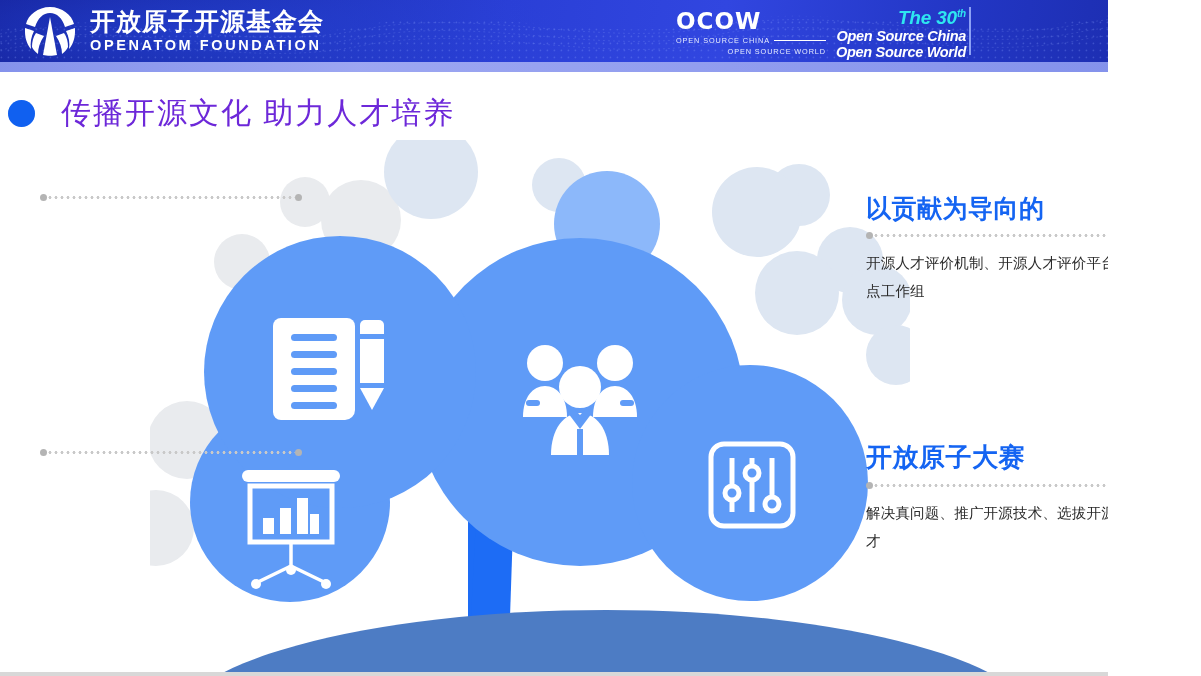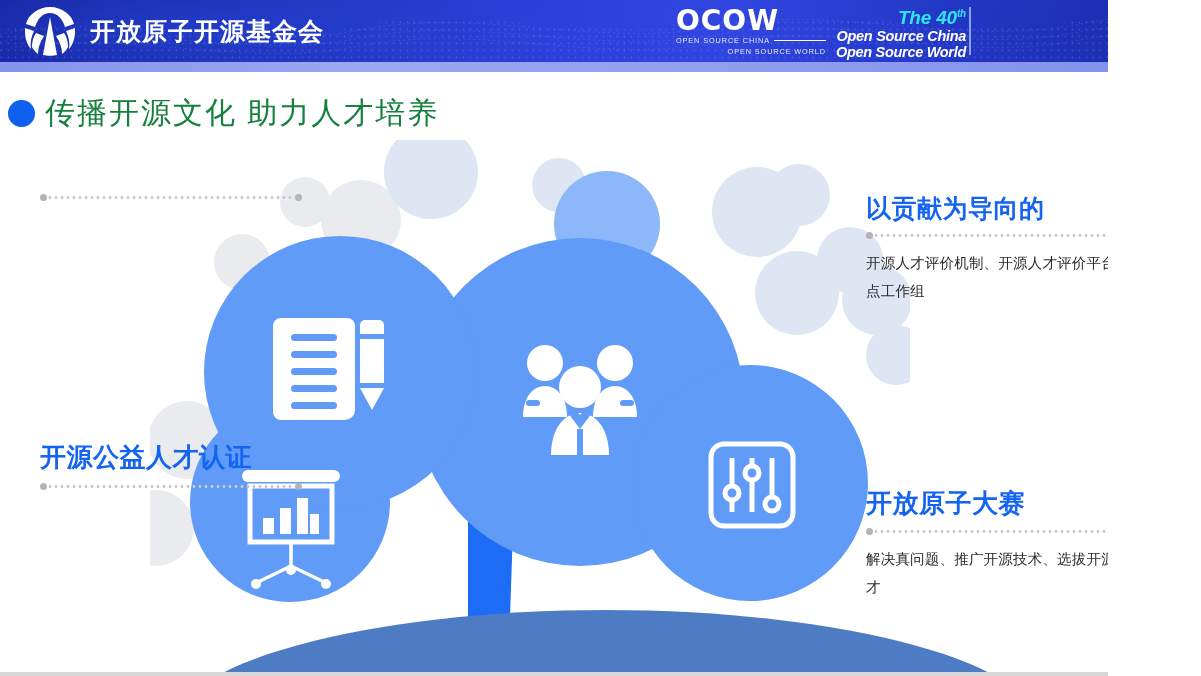--- a/index.html
+++ b/index.html
@@ -51,21 +51,21 @@
     color: #ffffff; font-size: 14.5px; font-weight: bold;
     letter-spacing: 2.6px; line-height: 19px;
   }
 
   
   #ocow {
     position: absolute; left: 676px; top: 7px;
     width: 150px; height: 50px;
   }
   #ocow-word {
-    color: #ffffff; font-size: 28px; font-weight: bold;
+    color: #ffffff; font-size: 23px; font-weight: bold;
     letter-spacing: 1px; line-height: 28px;
     font-family: "DejaVu Sans", sans-serif;
   }
   #ocow-sub1 {
     color: #e6ebff; font-size: 7.3px; letter-spacing: 0.9px;
     line-height: 11px; display: flex; align-items: center; gap: 4px;
   }
   #ocow-sub1 .rule {
     flex: 1; height: 1.5px; background: #ffffff; display: block;
   }
@@ -119,22 +119,22 @@
   }
   .title-dot-big {
     width: 27px; height: 27px; border-radius: 50%;
     background: #1060f0; display: block;
   }
   .title-dot-small {
     width: 27px; height: 27px; border-radius: 50%;
     background: #b6cdf8; display: block; margin-left: -12px;
   }
   #slide-title-text {
-    margin-left: 10px;
-    color: #15803d; font-size: 30px; font-weight: 500;
+    margin-left: 26px;
+    color: #6d28d9; font-size: 30px; font-weight: 500;
     letter-spacing: 2px; line-height: 40px;
   }
 
   
   #tree-stage {
     position: absolute; left: 150px; top: 140px;
     width: 760px; height: 536px;
   }
   #tree-svg { position: absolute; left: 0; top: 0; }
 
@@ -174,21 +174,21 @@
     color: #2b2b2b; font-size: 14.5px; line-height: 28px;
     letter-spacing: 0.2px;
   }
 
   #f-topleft   { left: 40px;  top: 185px; width: 262px; }
   #f-topleft .feature-title { font-size: 27px; line-height: 34px; }
   #f-botleft   { left: 40px;  top: 440px; width: 262px; }
   #f-botleft .feature-title { font-size: 26px; line-height: 34px; }
   #f-topright  { left: 866px; top: 193px; width: 280px; }
   #f-topright .feature-title { font-size: 25px; line-height: 31px; }
-  #f-botright  { left: 866px; top: 440px; width: 272px; margin-top: 46px; }
+  #f-botright  { left: 866px; top: 440px; width: 272px; }
   #f-botright .feature-title { font-size: 26px; line-height: 34px; }
   #f-botright .dotline, #f-topright .dotline { margin-top: 8px; }
 </style>
 </head>
 <body>
 
 <div id="slide">
 
   <div id="header">
     <svg id="header-wave" viewBox="0 0 1201 62" preserveAspectRatio="none">
@@ -216,34 +216,35 @@
           <path d="M28,3 C40,3 50,11 52,20 L43,23 C40,14 35,9 28,9 C21,9 16,14 13,23 L4,20 C6,11 16,3 28,3 Z"></path>
           <path d="M3,24 L12,27 C9,33 8,39 9,45 C6,42 3,35 3,28 Z"></path>
           <path d="M53,24 L53,28 C53,35 50,42 47,45 C48,39 47,33 44,27 Z"></path>
           <path d="M14,29 L22,32 C18,38 16,44 16,50 C13,48 11,45 10,43 C10,38 11,33 14,29 Z"></path>
           <path d="M42,29 C45,33 46,38 46,43 C45,45 43,48 40,50 C40,44 38,38 34,32 Z"></path>
           <path d="M28,13 L35,51 C31,52 25,52 21,51 Z"></path>
         </g>
       </svg>
       <div id="brand-text">
         <div id="brand-cn">开放原子开源基金会</div>
+        <div id="brand-en">OPENATOM FOUNDATION</div>
       </div>
     </div>
 
     <div id="ocow">
       <div id="ocow-word">OCOW</div>
       <div id="ocow-sub1">
         <span>OPEN SOURCE CHINA</span>
         <span class="rule"></span>
       </div>
       <div id="ocow-sub2">OPEN SOURCE WORLD</div>
     </div>
 
     <div id="summit">
-      <div id="summit-the"><span>The 40</span><sup>th</sup></div>
+      <div id="summit-the"><span>The 30</span><sup>th</sup></div>
       <div id="summit-l2">Open Source China</div>
       <div id="summit-l3">Open Source World Summit</div>
     </div>
     <div id="summit-divider"></div>
 
   </div>
   <div id="header-bottom-strip"></div>
 
   <div id="slide-title">
     <span class="title-dot-small"></span>
@@ -367,21 +368,20 @@
 
   <div class="feature" id="f-topleft">
     <div class="dotline">
       <span class="cap"></span>
       <span class="mid"></span>
       <span class="cap"></span>
     </div>
   </div>
 
   <div class="feature" id="f-botleft">
-    <div class="feature-title">开源公益人才认证</div>
     <div class="dotline">
       <span class="cap"></span>
       <span class="mid"></span>
       <span class="cap"></span>
     </div>
   </div>
 
   <div class="feature" id="f-topright">
     <div class="feature-title">以贡献为导向的</div>
     <div class="dotline">

